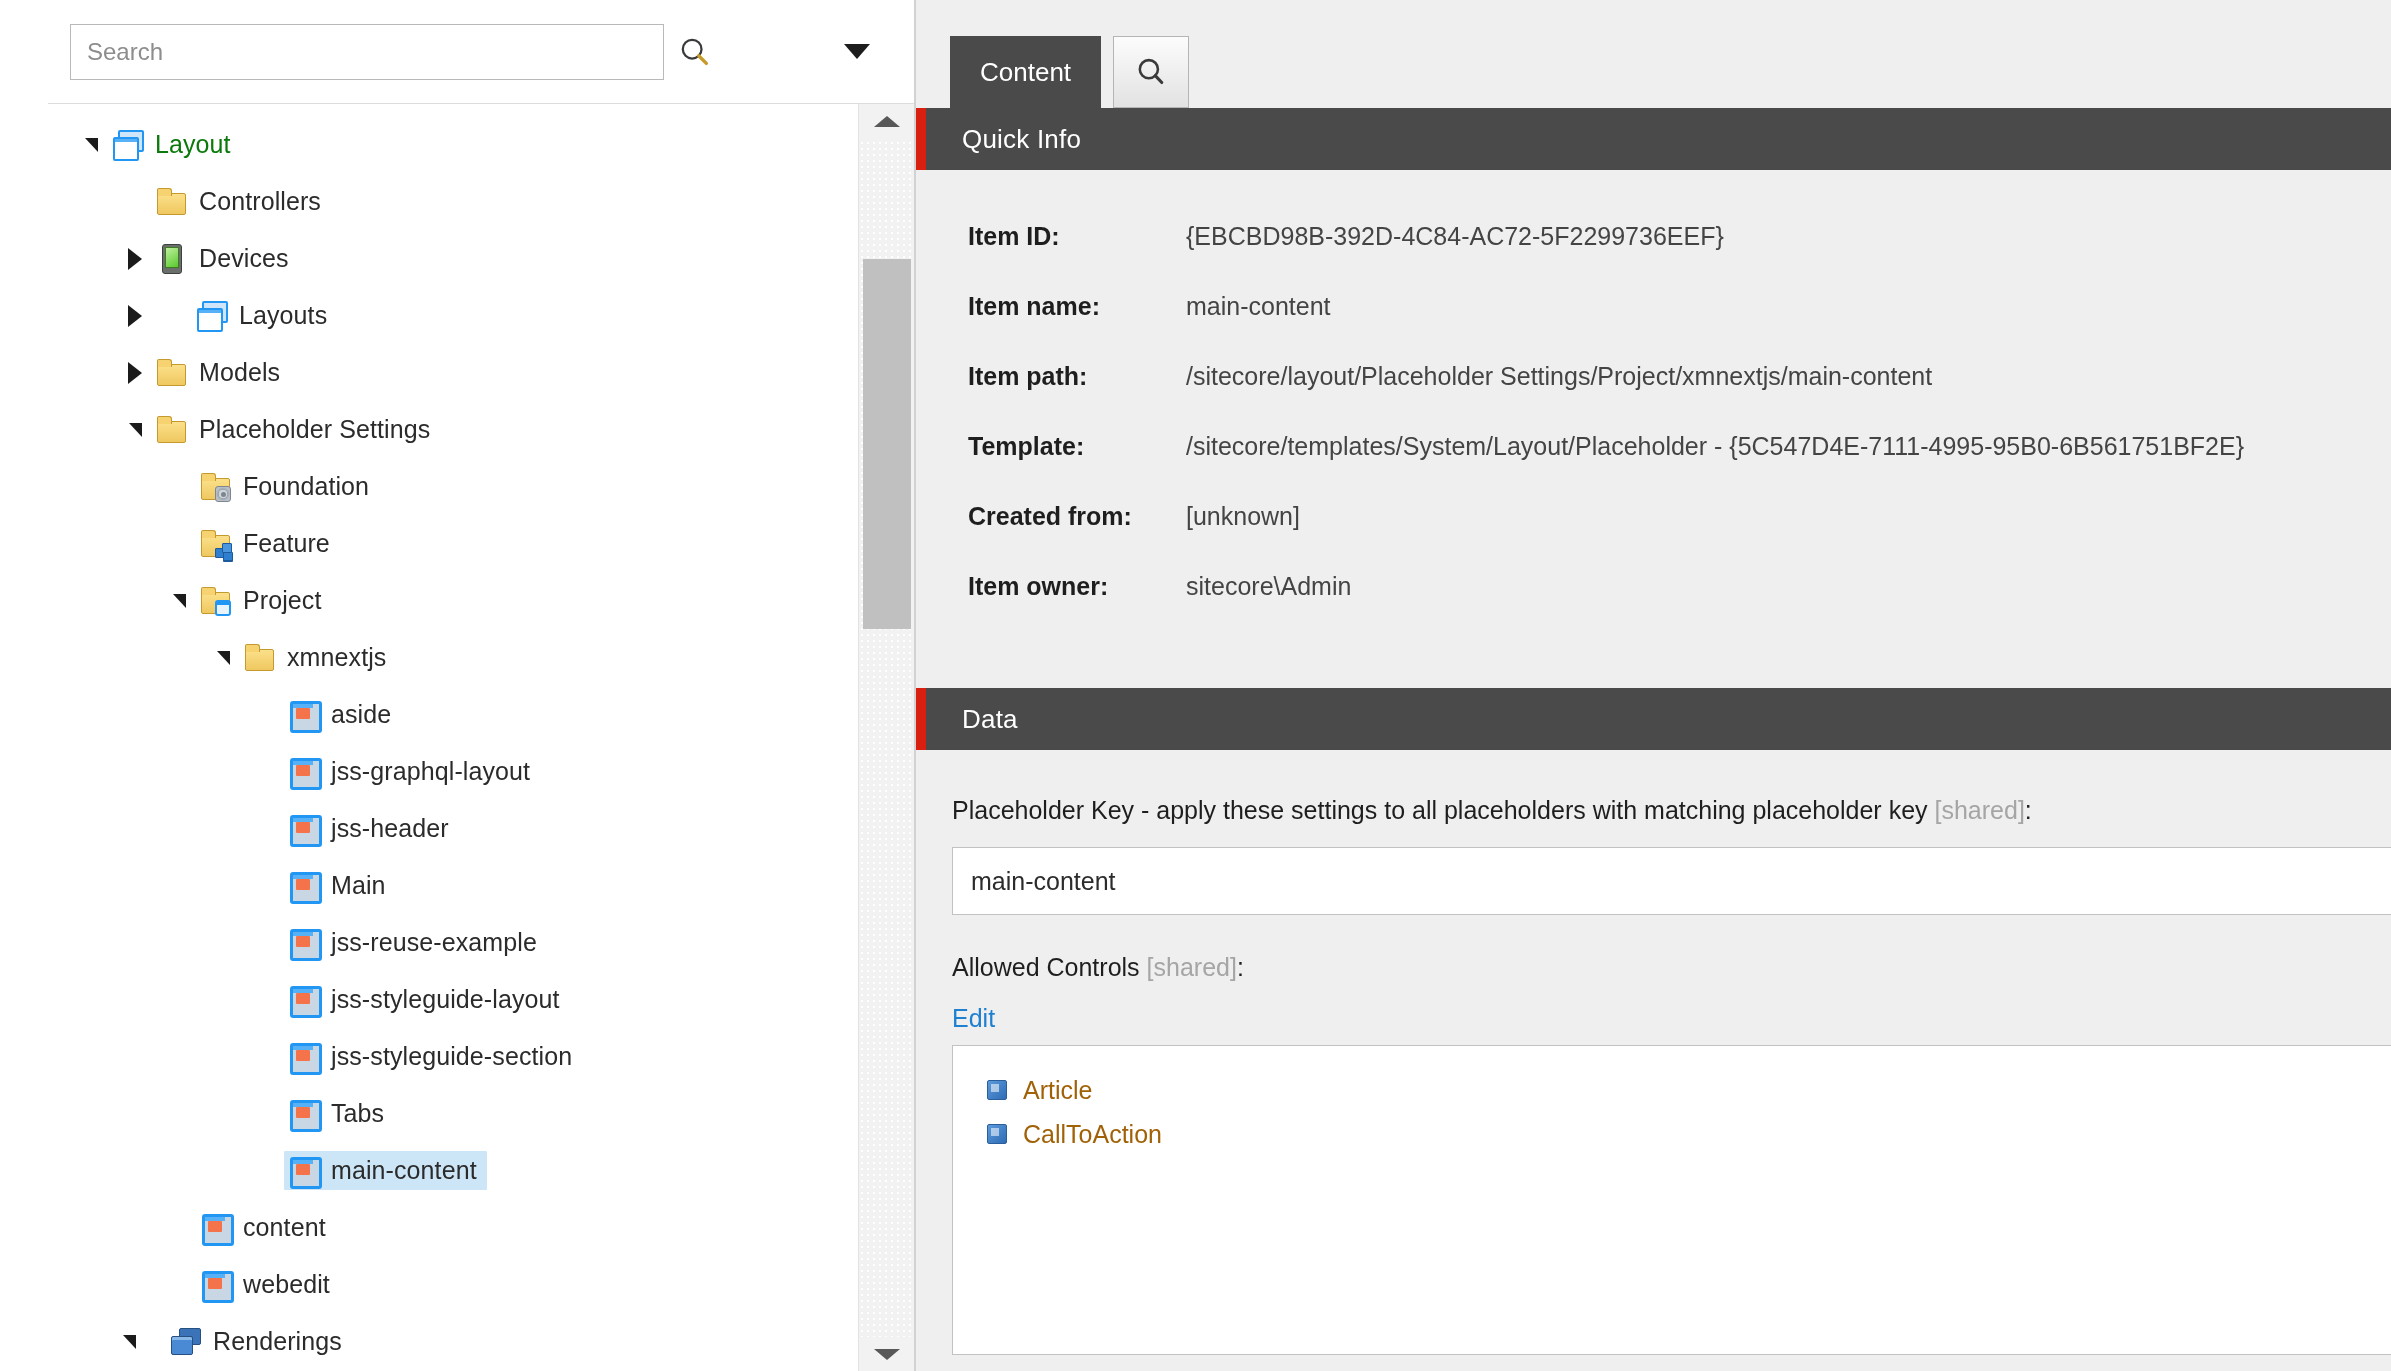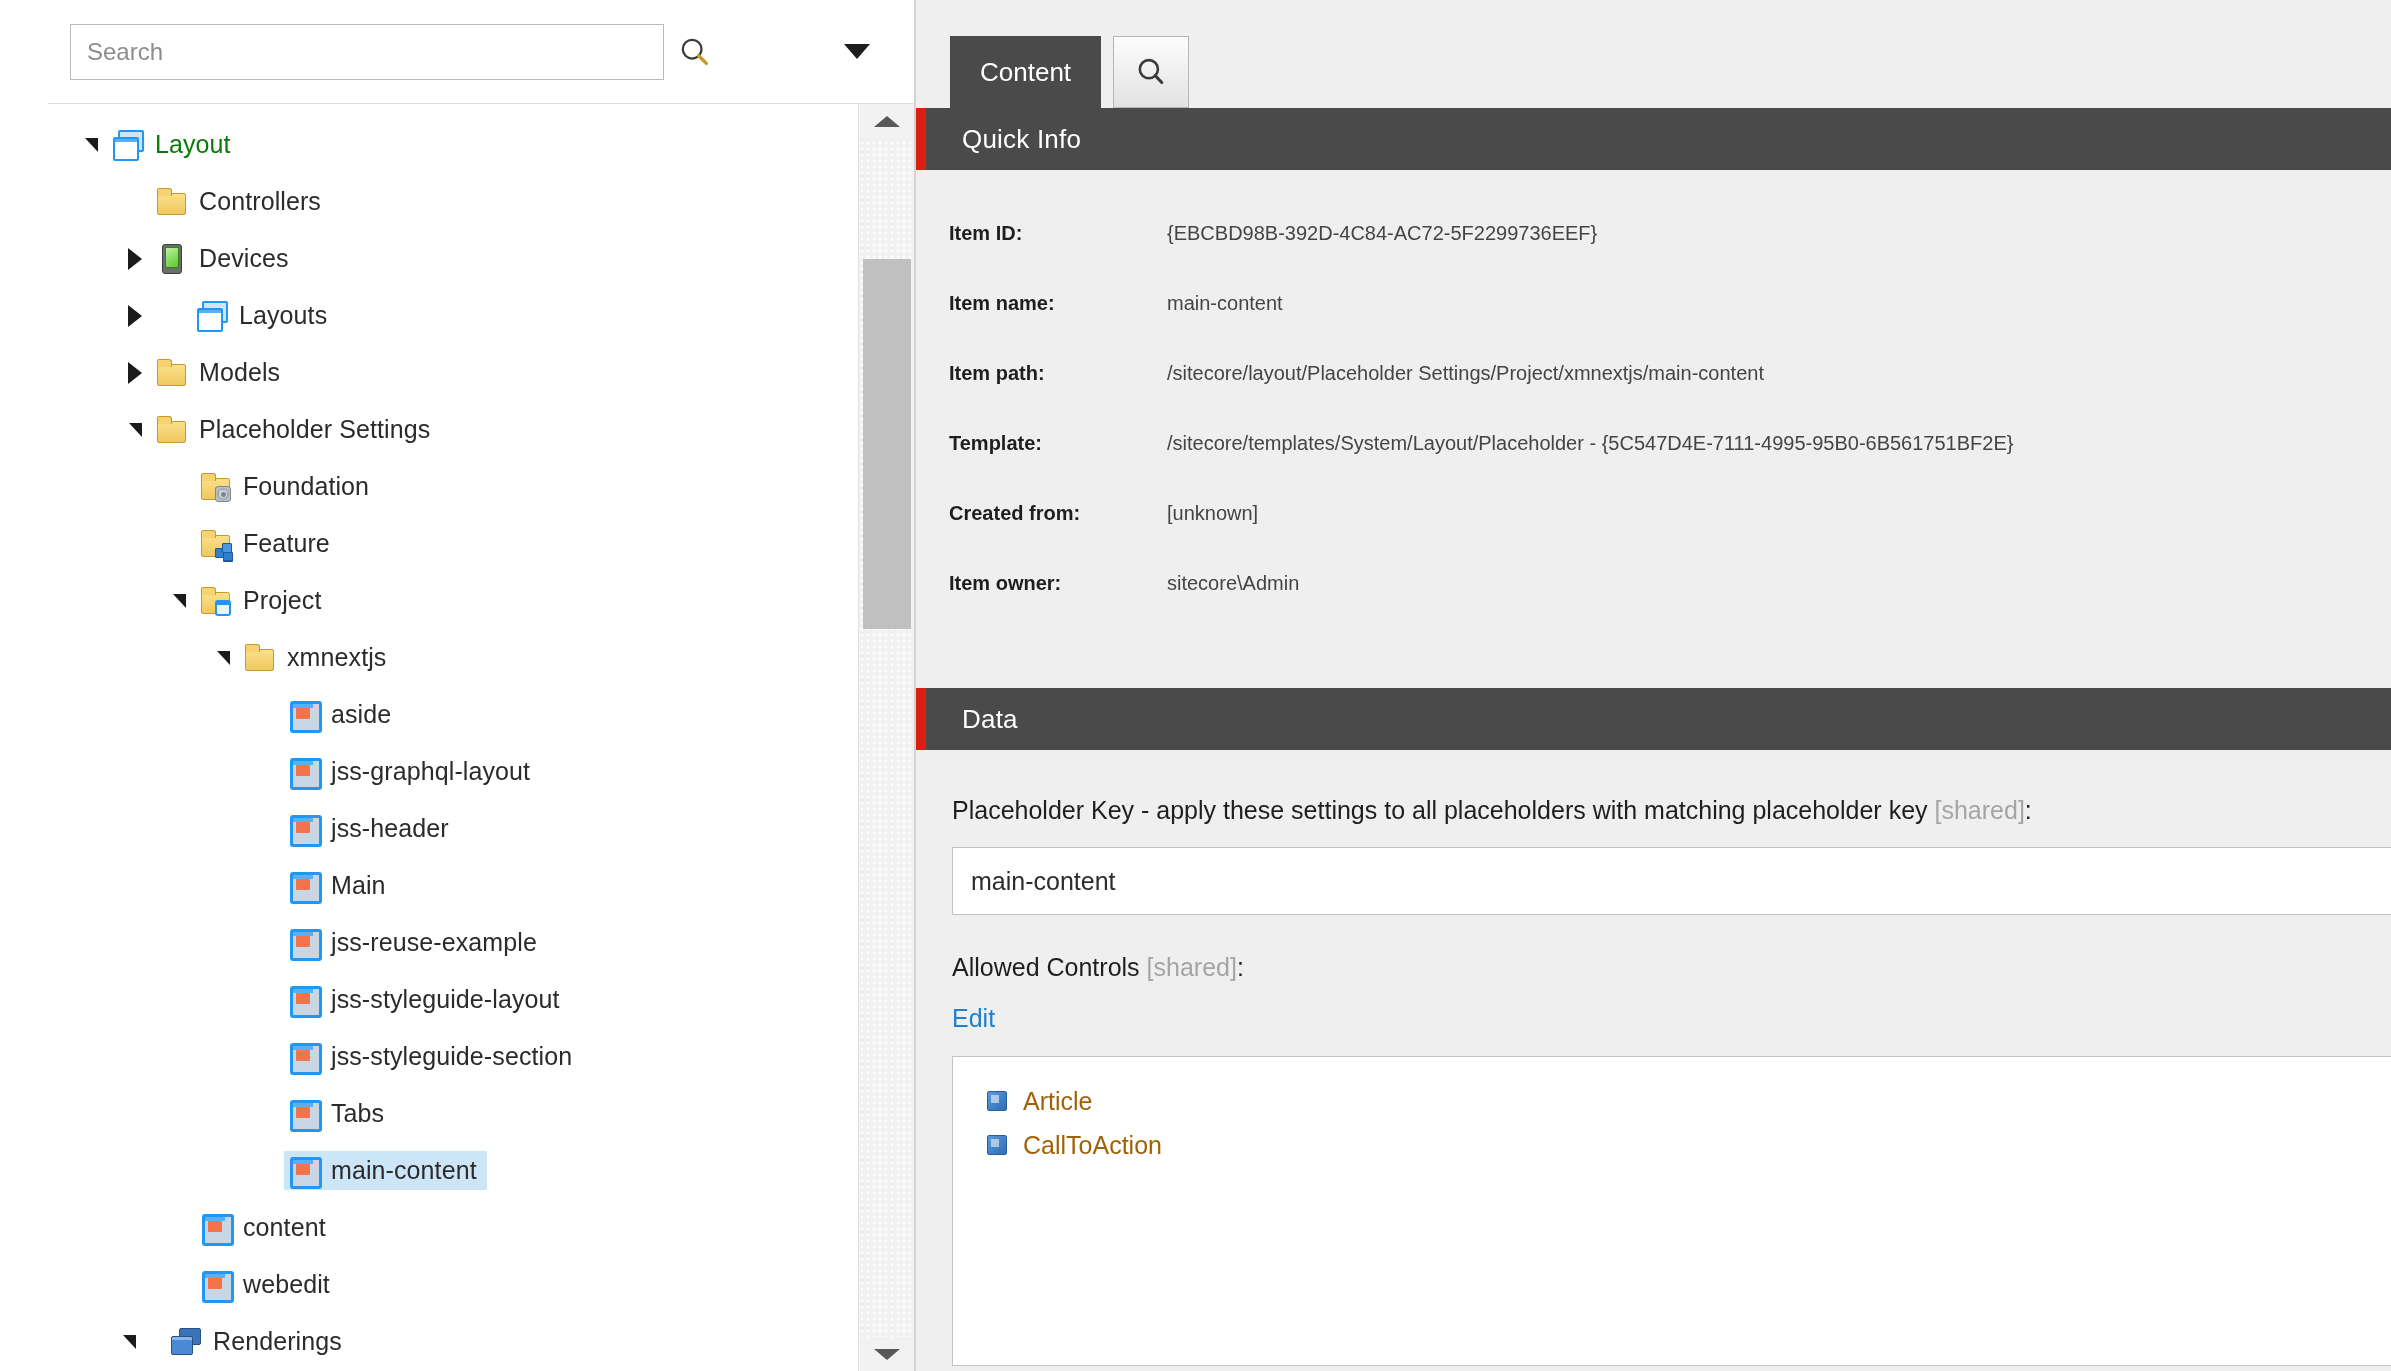--- a/index.html
+++ b/index.html
@@ -254,22 +254,23 @@
     padding-left: 36px;
     border-left: 10px solid #d81f10;
     letter-spacing: 0.2px;
   }
   .section-body { background: #efefef; }
 
   #quickinfo-body { padding: 52px 0 46px 0; }
   .qi-row {
     display: flex; align-items: baseline;
     height: 70px;
-    padding-left: 33px;
-    font-size: 20px;
+    padding-left: 44px;
+    font-size: 25px;
+    margin-left: 8px;
   }
   .qi-label { width: 218px; min-width: 218px; color: #1e1e1e; font-weight: bold; }
   .qi-value { color: #444; white-space: nowrap; }
 
   #data-body { padding: 46px 0 0 0; }
   .field-label {
     padding-left: 36px; font-size: 25px; color: #1e1e1e;
     margin-bottom: 22px;
   }
   .shared-tag { color: #a5a5a5; }
@@ -279,21 +280,21 @@
     background: #ffffff;
     border: 1px solid #c2c2c2;
     display: flex; align-items: center;
     padding: 0 18px;
     font-size: 25px; color: #2c2c2c;
   }
   .gap-38 { height: 38px; }
   .edit-link {
     padding-left: 36px; font-size: 25px; color: #1f7fd0;
     text-decoration: none; cursor: pointer; display: inline-block;
-    margin-bottom: 23px;
+    margin-bottom: 12px;
   }
   #allowed-box {
     margin-left: 36px;
     width: 1468px; height: 310px;
     background: #ffffff;
     border: 1px solid #c2c2c2;
     padding: 22px 0 0 34px;
     overflow: hidden;
   }
   .allowed-item {

